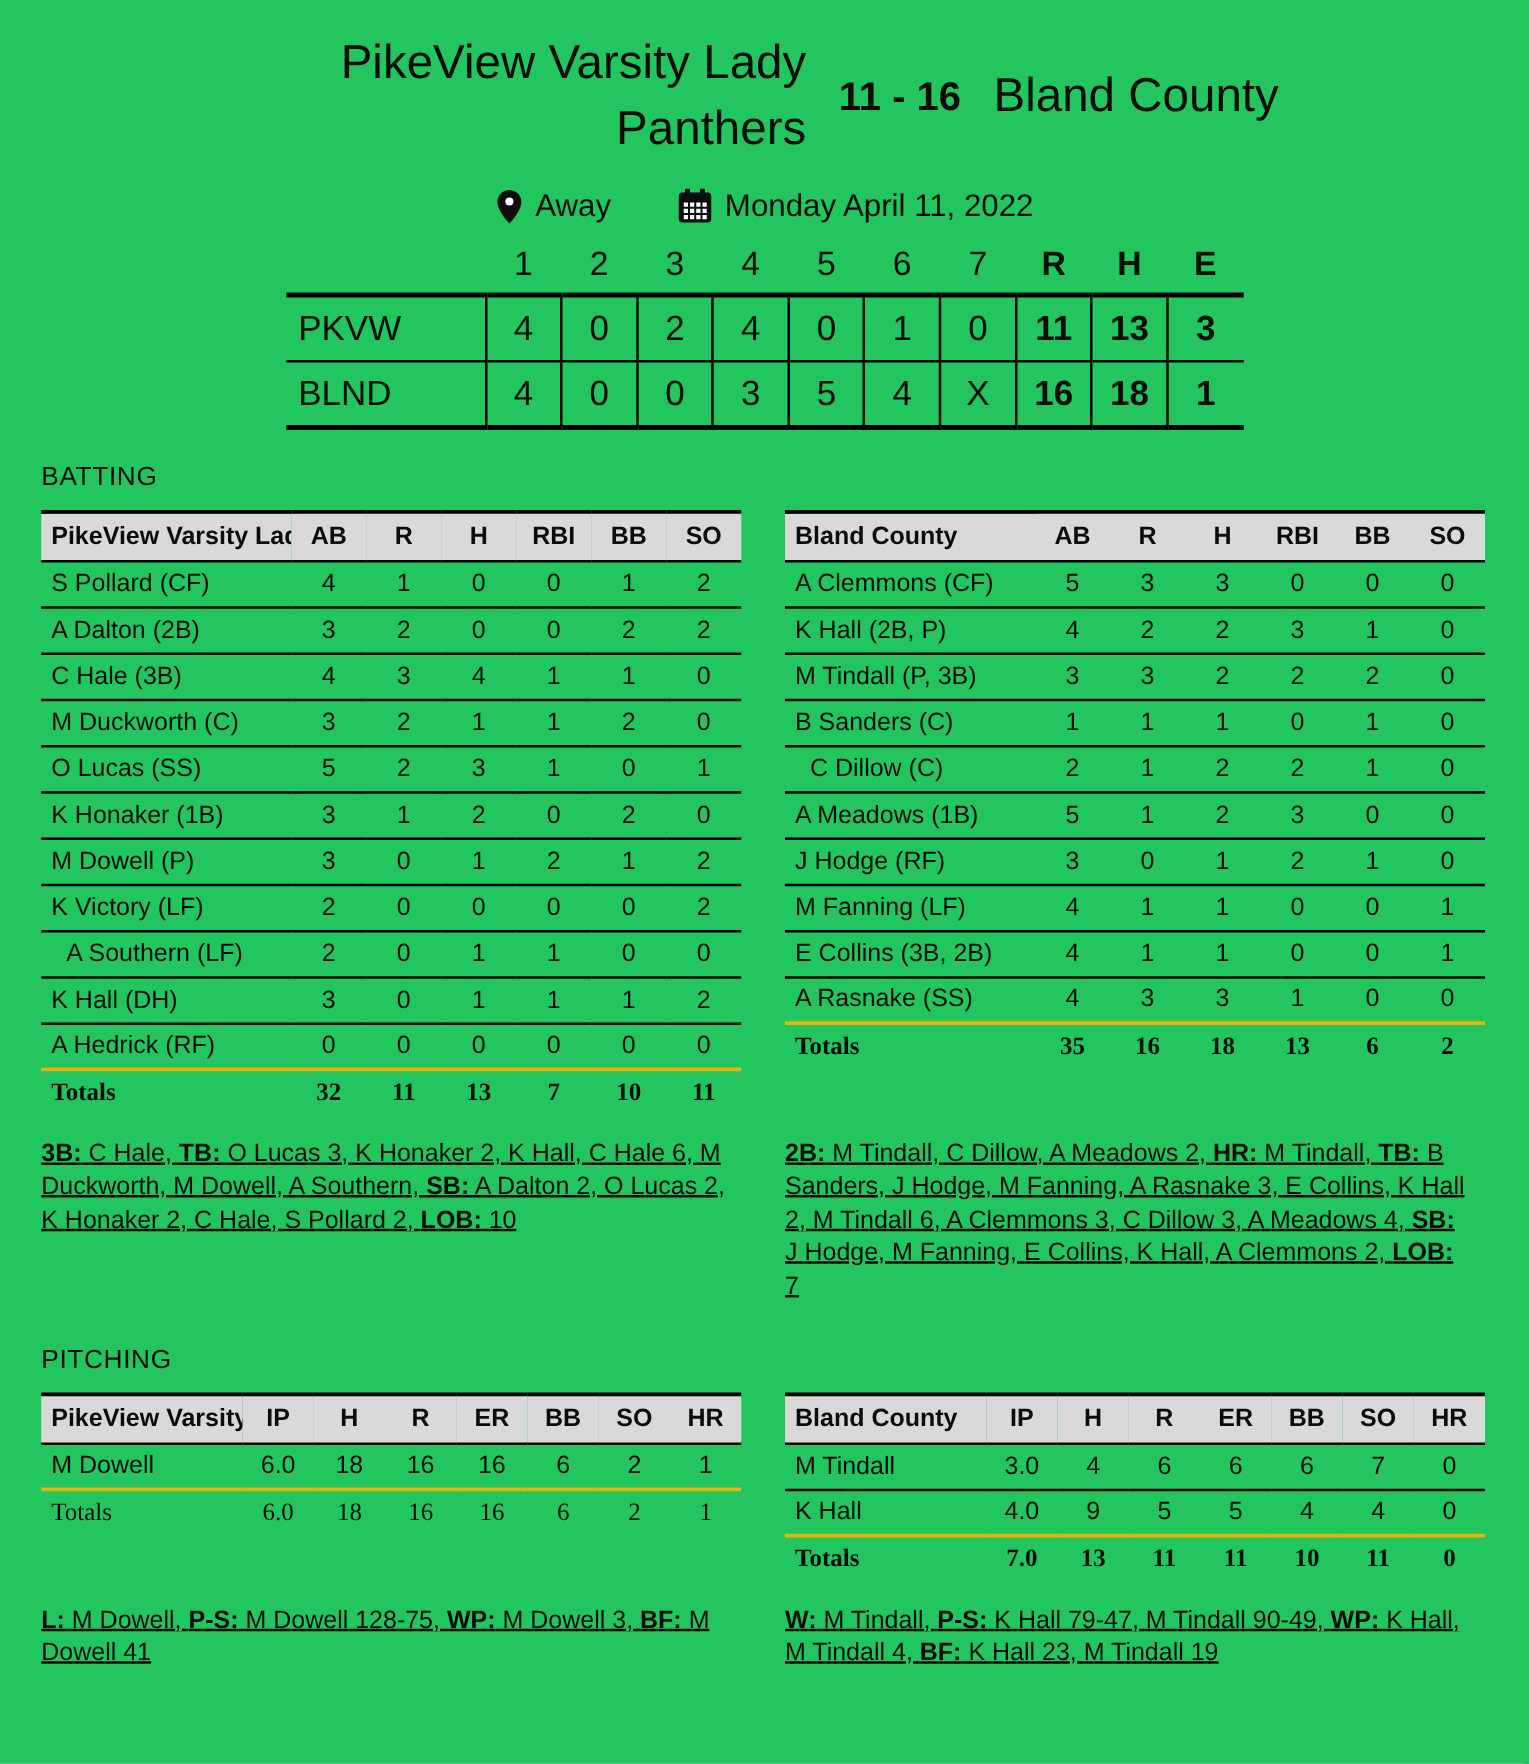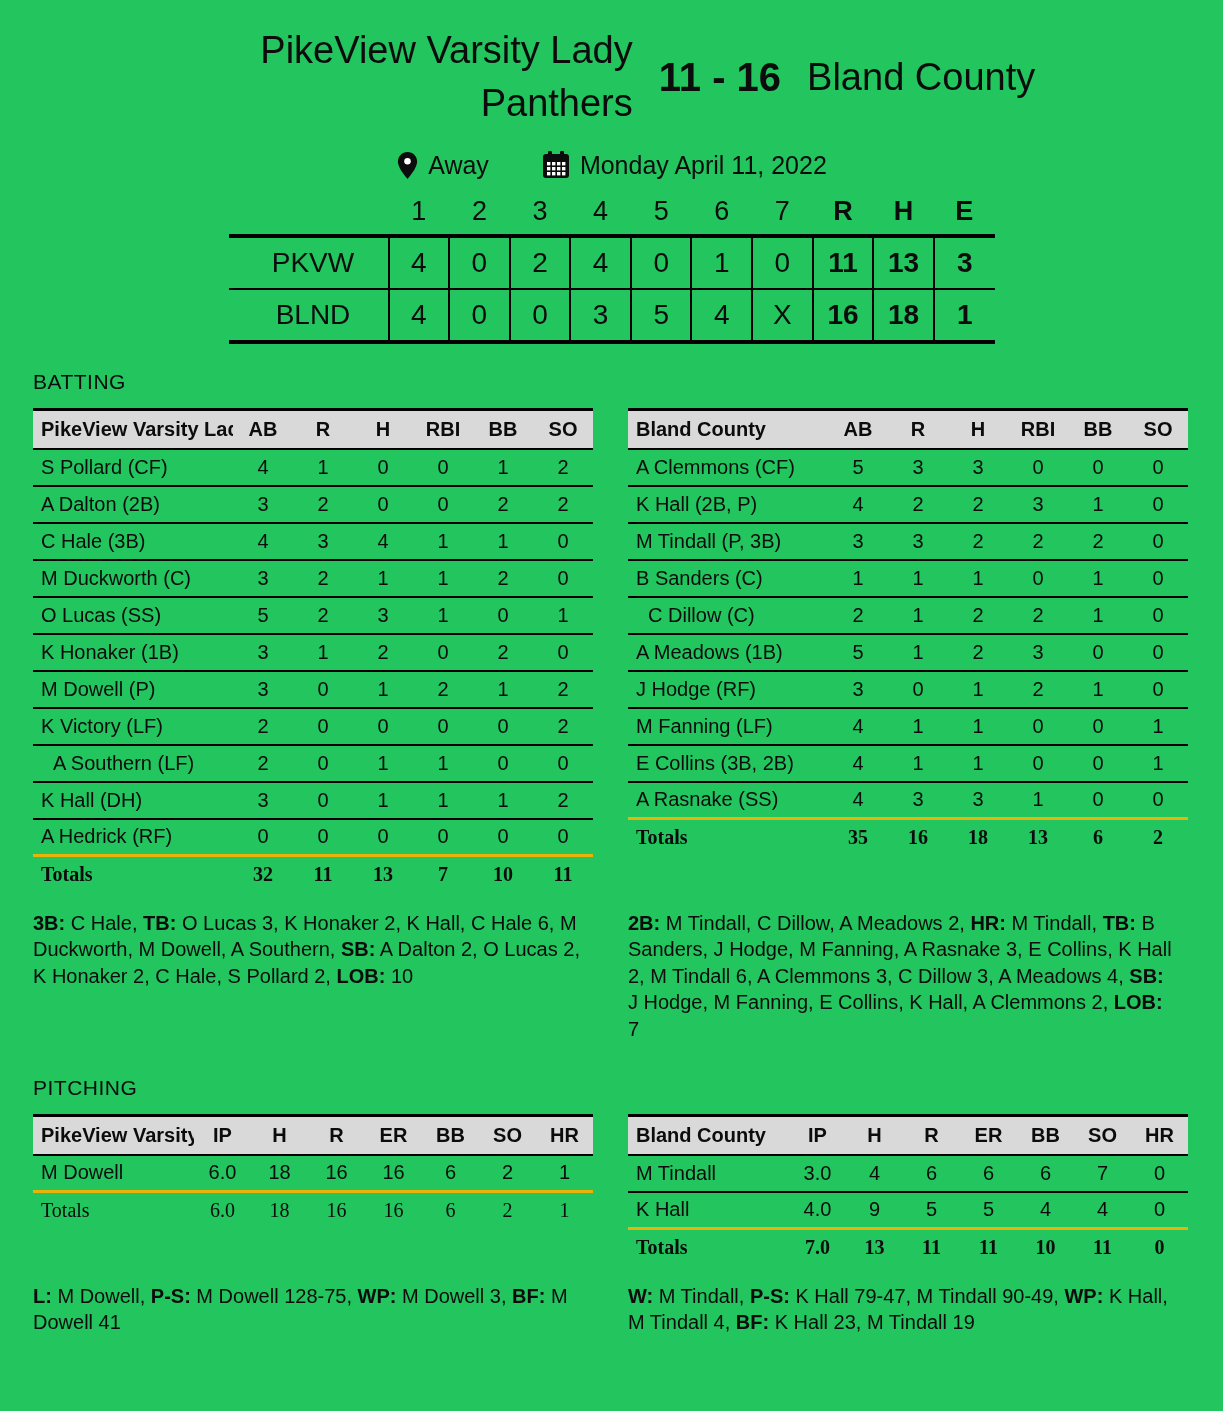--- a/index.html
+++ b/index.html
@@ -13,39 +13,39 @@
   .page { position: relative; width: 1223px; height: 1411px; background:#22c55e; }
 
   
   .scoreboard-header {
     display: flex; justify-content: center; align-items: center;
     gap: 26px; padding-top: 24px;
   }
   .team-name { font-size: 38px; line-height: 53px; font-weight: 400; }
   .team-name.home { text-align: right; max-width: 445px; }
   .team-name.away { white-space: nowrap; }
-  .final-score { font-size: 40px; font-weight: 700; white-space: nowrap; }
+  .final-score { font-size: 32px; font-weight: 700; white-space: nowrap; }
 
   .meta-row {
     display: flex; justify-content: center; align-items: center;
     gap: 52px; margin-top: 20px; font-size: 25px;
   }
   .meta-item { display: flex; align-items: center; gap: 9px; }
   .meta-item svg { display: block; }
 
   
   .linescore-wrap { width: 766px; margin: 16px auto 0; }
   table.linescore { border-collapse: collapse; width: 100%; table-layout: fixed; }
   .linescore th { font-size: 27px; font-weight: 400; padding-bottom: 7px; text-align: center; }
   .linescore th.rhe { font-weight: 700; }
   .linescore td {
     text-align: center; font-size: 28px; height: 53px;
     border-left: 2px solid #000;
   }
-  .linescore td.name { text-align: center; padding-left: 10px; border-left: none; }
+  .linescore td.name { text-align: left; padding-left: 10px; border-left: none; }
   .linescore td.rhe { font-weight: 700; }
   .linescore tbody tr:first-child td { border-top: 4px solid #000; border-bottom: 2px solid #000; }
   .linescore tbody tr:last-child td  { border-bottom: 4px solid #000; margin-top: 36px; }
 
   
   .stats-section { padding: 0 33px; margin-top: 26px; }
   .section-title { font-size: 21px; font-weight: 400; letter-spacing: 0.5px; margin-bottom: 14px; }
   .stats-grid {
     display: grid; grid-template-columns: 560px 560px; column-gap: 35px;
     align-items: start;
@@ -58,21 +58,21 @@
   }
   .stats th.name, .stats td.name {
     text-align: left; padding-left: 8px;
     overflow: hidden; white-space: nowrap;
   }
   .stats td { text-align: center; height: 37px; border-bottom: 2px solid #000; }
   .stats td.indent { padding-left: 20px; margin-top: 16px; }
   .stats tr.totals td { border-top: 3px solid #eab308; border-bottom: none; font-weight: 700; font-family: Liberation Serif, serif; }
   .stats tr.totals.nb td { font-weight: 400; }
 
-  .notes { font-size: 20px; line-height: 26.5px; margin-top: 17px; padding-right: 10px; }
+  .notes { font-size: 20px; line-height: 26.5px; margin-top: 17px; padding-right: 10px; text-decoration: underline; }
   .notes b { font-weight: 700; }
 </style>
 </head>
 <body>
 
 <div class="page">
 
   <div class="scoreboard-header">
     <div class="team-name home">PikeView Varsity Lady Panthers</div>
     <div class="final-score">11 - 16</div>

